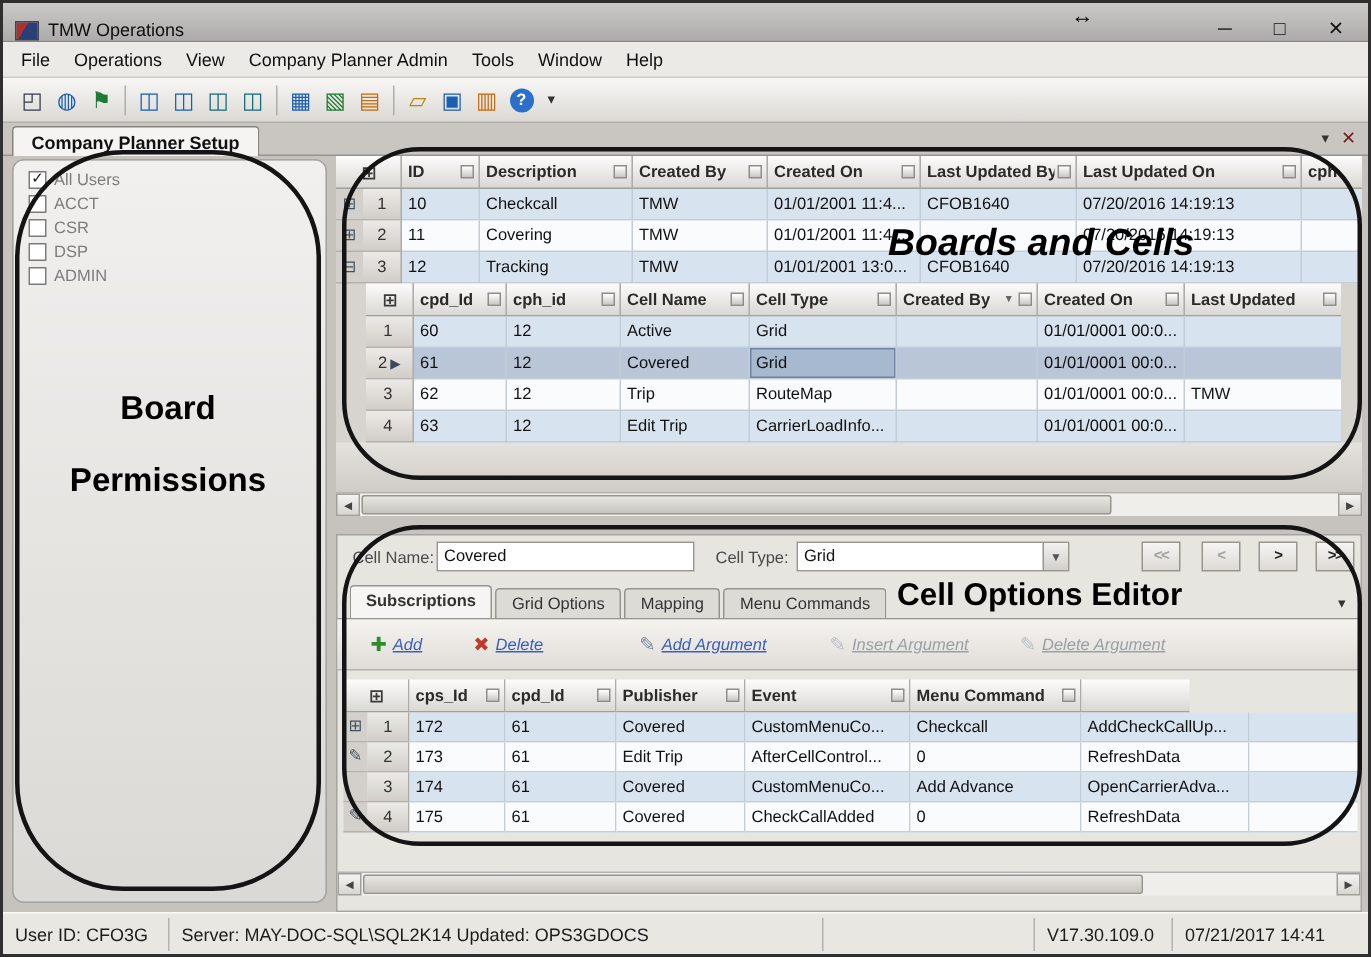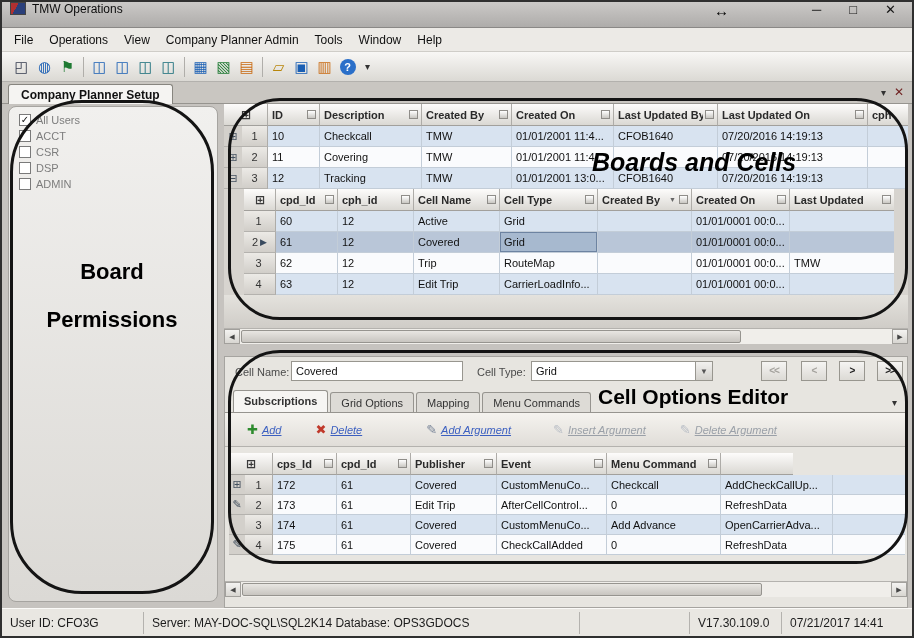--- a/index.html
+++ b/index.html
@@ -1,21 +1,21 @@
 <!DOCTYPE html>
 <html><head>
 <meta charset="utf-8">
 <style>
   * { margin:0; padding:0; box-sizing:border-box; }
   html,body { background:#9a9a9a; }
   body { font-family:"Liberation Sans","DejaVu Sans",sans-serif; }
   .window { position:relative; width:914px; height:638px; background:#d6d3ce; border:2px solid #2f2f2f; overflow:hidden; }
 
   
-  .titlebar { position:absolute; left:0; top:0; width:100%; height:26px; background:linear-gradient(#cbc9c7,#aeacaa); border-bottom:1px solid #8a8886; display:flex; align-items:flex-start; padding:0 8px; }
+  .titlebar { position:absolute; left:0; top:0; width:100%; height:26px; background:linear-gradient(#cbc9c7,#aeacaa); border-bottom:1px solid #8a8886; display:flex; align-items:flex-end; padding:0 8px; }
   .app-icon { width:16px; height:13px; border:1px solid #444; background:linear-gradient(120deg,#b03030 0 38%,#2a3f7a 38%); margin-right:6px; flex:none; }
   .title-text { font-size:12px; color:#0d0d0d; }
   .cursor-glyph { position:absolute; left:712px; top:0px; font-size:15px; font-weight:bold; color:#000; }
   .winbtns { margin-left:auto; display:flex; gap:28px; padding-right:8px; }
   .winbtn { font-size:13px; color:#141414; cursor:default; }
 
   
   .menubar { position:absolute; left:0; top:26px; width:100%; height:24px; background:#eceae6; border-bottom:1px solid #cfcdc8; display:flex; align-items:center; padding-left:4px; }
   .menu-item { font-size:12px; color:#101010; padding:4px 8px; }
 
@@ -510,22 +510,22 @@
         <div class="hscroll">
           <span class="sarrow">◀</span>
           <span class="sthumb" style="width:520px"></span>
           <span class="sarrow right">▶</span>
         </div>
       </div>
     </div>
   </div>
 
   <div class="statusbar">
-    <div class="sseg" style="width:142px">User ID: CFO3G</div>
-    <div class="sseg" style="width:436px">Server: MAY-DOC-SQL\SQL2K14    Database: OPS3GDOCS</div>
+    <div class="sseg" style="width:111px">User ID: CFO3G</div>
+    <div class="sseg" style="width:436px">Server: MAY-DOC-SQL\SQL2K14    Updated: OPS3GDOCS</div>
     <div class="sseg grow"></div>
     <div class="sseg" style="width:92px">V17.30.109.0</div>
     <div class="sseg" style="width:134px; border-right:none">07/21/2017 14:41</div>
   </div>
 
   <div class="ann-box ann-left-box"></div>
   <div class="ann-text ann-left-text">Board Permissions</div>
   <div class="ann-box ann-top-box"></div>
   <div class="ann-text ann-top-text">Boards and Cells</div>
   <div class="ann-box ann-bottom-box"></div>

